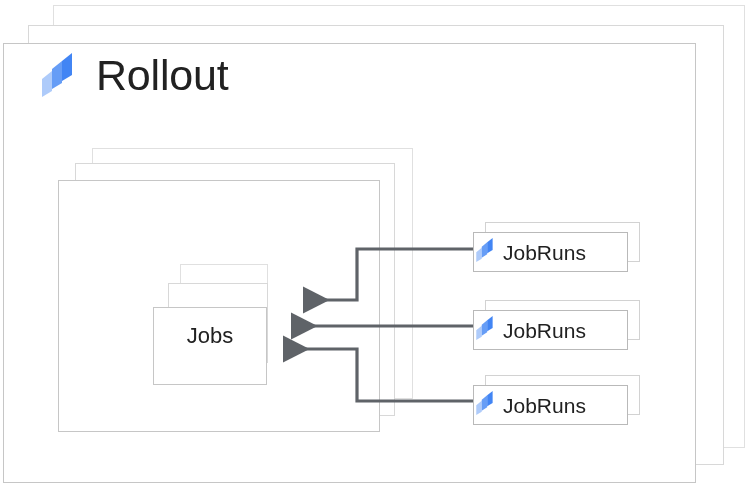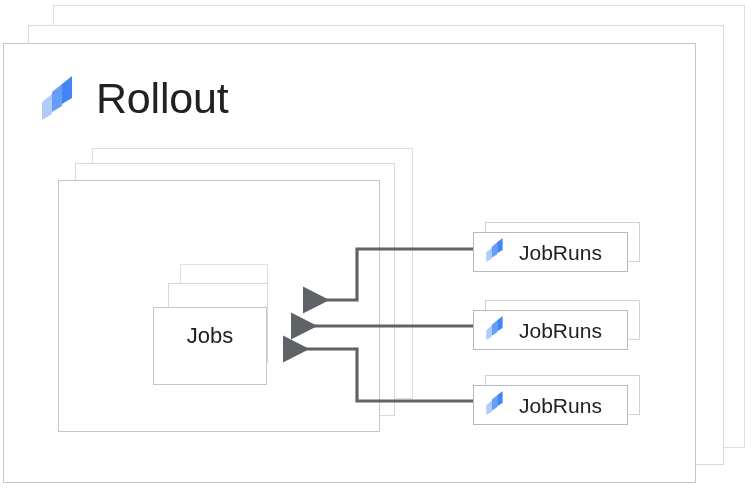--- a/index.html
+++ b/index.html
@@ -31,21 +31,21 @@
 
   
   .rollout-back   { left: 53px; top: 5px;  width: 692px; height: 443px; }
   .rollout-mid    { left: 28px; top: 25px; width: 696px; height: 440px; }
   .rollout-front  { left: 3px;  top: 43px; width: 693px; height: 440px; }
 
   
   .rollout-header {
     position: absolute;
     left: 38px;
-    top: 76px;
+    top: 53px;
     display: flex;
     align-items: center;
     gap: 18px;
   }
   .rollout-title {
     font-size: 43px;
     font-weight: 400;
     color: #212121;
     letter-spacing: -0.2px;
     line-height: 1;
@@ -102,22 +102,21 @@
   }
   .jobrun-box {
     position: absolute;
     width: 155px;
     height: 40px;
     background: #ffffff;
     border: 1px solid #b9b9b9;
     box-sizing: border-box;
     display: flex;
     align-items: center;
-    gap: 13px;
-    padding-left: 10px;
+    gap: 7px;
     text-align: center;
   }
   .jobrun-label {
     font-size: 21px;
     font-weight: 400;
     color: #212121;
     line-height: 1;
     white-space: nowrap;
   }
 

